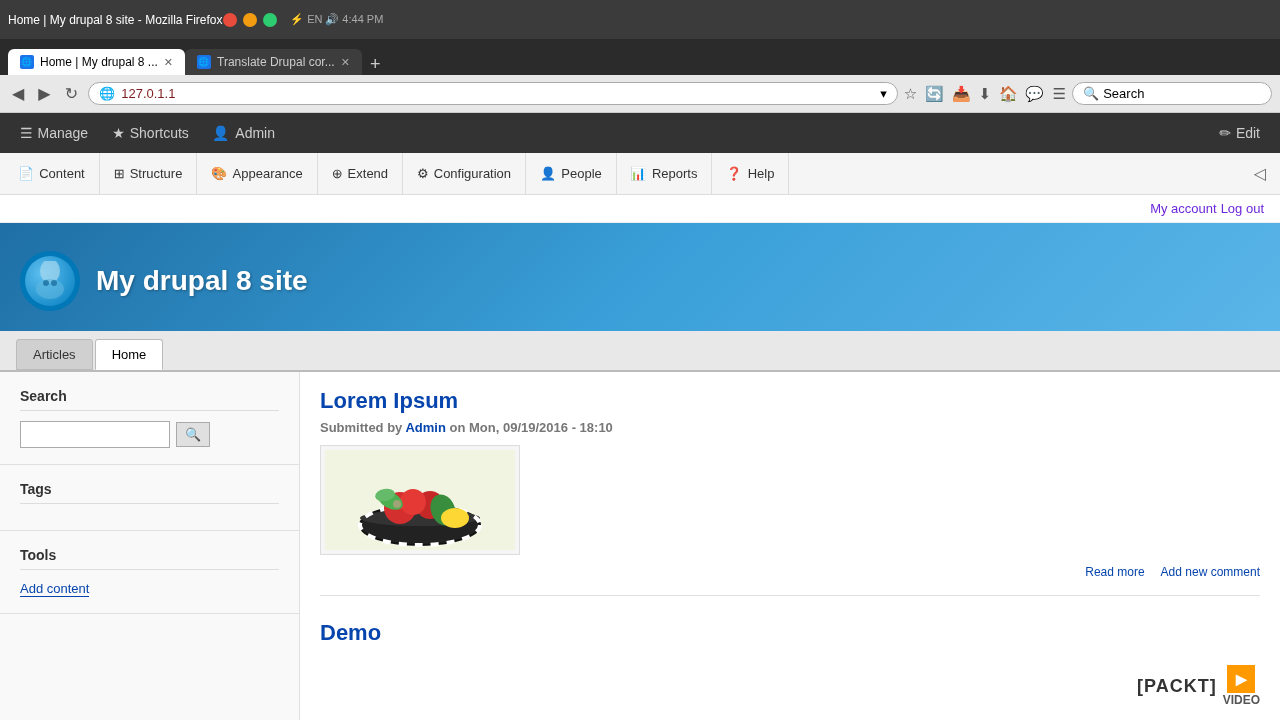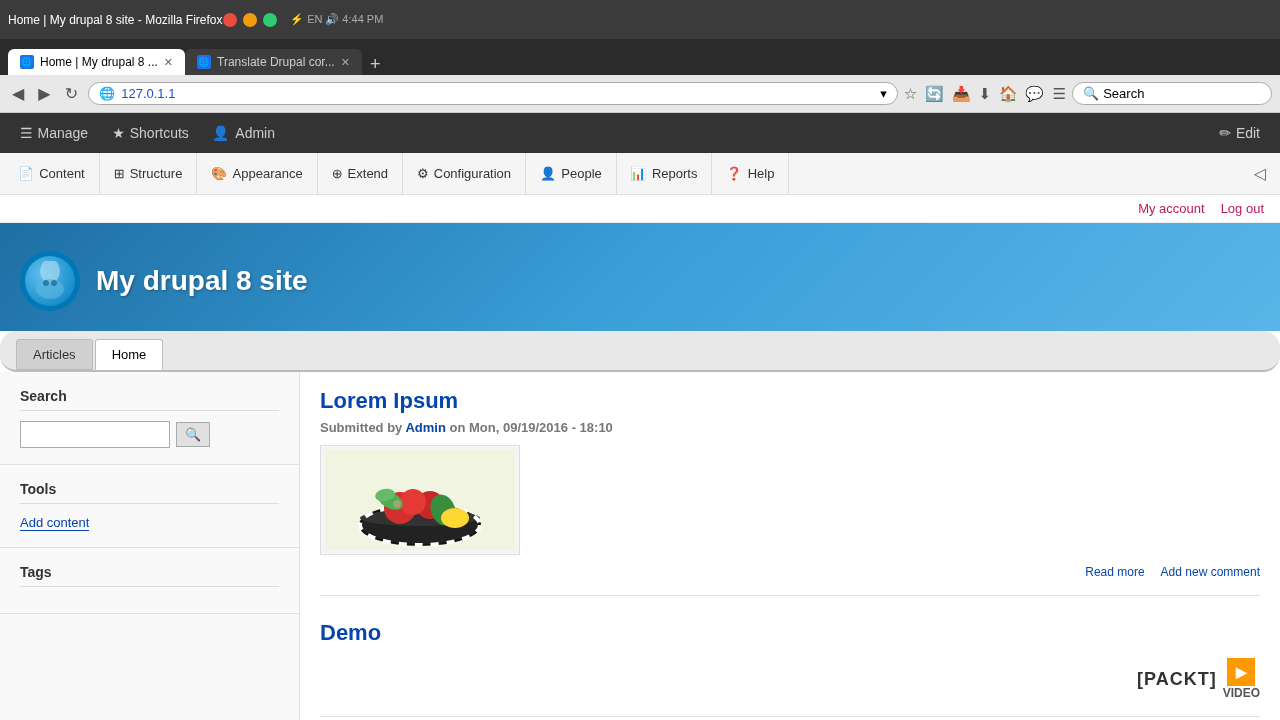--- a/index.html
+++ b/index.html
@@ -79,21 +79,21 @@
       flex: 1;
       background: #fff;
       border: 1px solid #aaa;
       border-radius: 12px;
       padding: 3px 10px;
       font-size: 13px;
       display: flex;
       align-items: center;
       gap: 6px;
     }
-    .address-text { flex: 1; color: #1d4ed8; }
+    .address-text { flex: 1; color: #7f1d1d; }
     .search-box {
       background: #fff;
       border: 1px solid #aaa;
       border-radius: 12px;
       padding: 3px 10px;
       font-size: 13px;
       width: 200px;
       display: flex;
       align-items: center;
       gap: 4px;
@@ -147,21 +147,21 @@
 
     
     .user-links {
       background: #fff;
       display: flex;
       justify-content: flex-end;
       padding: 6px 16px;
       border-bottom: 1px solid #eee;
       font-size: 13px;
     }
-    .user-links a { color: #be185d; text-decoration: none; margin-left: 16px; }
+    .user-links a { color: #6d28d9; text-decoration: none; margin-left: 4px; }
 
     
     .site-header {
       background: linear-gradient(135deg, #1e6fa5 0%, #3a9fd8 50%, #5ab5e8 100%);
       padding: 28px 20px 20px 20px;
       display: flex;
       align-items: center;
       gap: 16px;
       min-height: 100px;
     }
@@ -186,21 +186,20 @@
       text-shadow: 1px 1px 3px rgba(0,0,0,0.3);
     }
 
     
     .page-tabs {
       background: #e8e8e8;
       padding: 8px 16px 0 16px;
       display: flex;
       gap: 2px;
       border-bottom: 2px solid #bbb;
-      border-radius: 17px;
     }
     .page-tab {
       padding: 7px 16px;
       font-size: 13px;
       cursor: pointer;
       border-radius: 3px 3px 0 0;
       border: 1px solid #bbb;
       background: #d0d0d0;
       color: #333;
     }
@@ -299,21 +298,21 @@
       color: #0645ad;
       font-size: 12px;
       text-decoration: none;
     }
 
     
     .packt-area {
       display: flex;
       align-items: center;
       justify-content: flex-end;
-      margin-top: 12px;
+      margin-top: 19px;
     }
     .packt-logo {
       font-size: 20px;
       font-weight: bold;
       color: #333;
       display: flex;
       align-items: center;
       gap: 4px;
     }
     .packt-play {
@@ -476,26 +475,26 @@
 
     <div class="sidebar-section">
       <div class="sidebar-section-title">Search</div>
       <div class="sidebar-search-row">
         <input class="sidebar-search-input" type="text" style="">
         <button class="sidebar-search-btn">🔍</button>
       </div>
     </div>
 
     <div class="sidebar-section">
+      <div class="sidebar-section-title">Tags</div>
+    </div>
+
+    <div class="sidebar-section">
       <div class="sidebar-section-title">Tools</div>
       <a class="tools-link">Add content</a>
-    </div>
-
-    <div class="sidebar-section">
-      <div class="sidebar-section-title">Tags</div>
     </div>
 
   </div>
 
   <div class="main-content">
 
     <div class="article-item">
       <div class="article-title">Lorem Ipsum</div>
       <div class="article-meta">
         <span>Submitted by </span>

